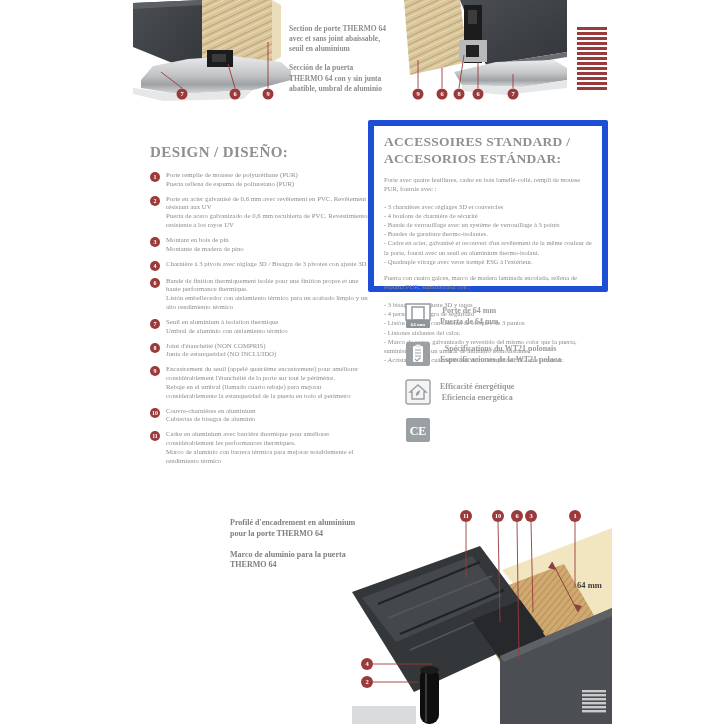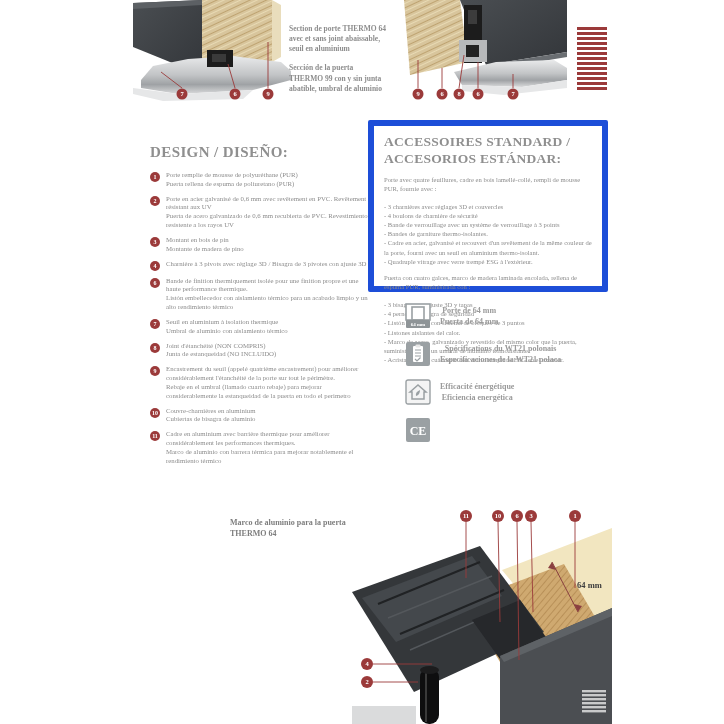--- a/index.html
+++ b/index.html
@@ -92,21 +92,21 @@
         <text x="49" y="96.4">7</text>
       <circle cx="102" cy="94" r="5.5" fill="#9b3a3a"></circle>
         <text x="102" y="96.4">6</text>
       <circle cx="135" cy="94" r="5.5" fill="#9b3a3a"></circle>
         <text x="135" y="96.4">9</text>
     </g>
   </svg>
 
   <div class="abs top-caption">
     <p>Section de porte THERMO 64 avec et sans joint abaissable, seuil en aluminium</p>
-    <p>Sección de la puerta THERMO 99 con y sin junta abatible, umbral de aluminio</p>
+    <p>Sección de la puerta THERMO 64 con y sin junta abatible, umbral de aluminio</p>
   </div>
 
   <svg class="abs" style="left:404px;top:0" width="163" height="105" viewBox="0 0 163 105">
     <polygon points="0,0 56,0 64,62 6,75" fill="url(#grain)"></polygon>
     <polygon points="56,0 163,0 163,52 82,65" fill="url(#darkpanel)"></polygon>
     <polygon points="82,65 163,52 163,57 84,70" fill="#6a6e72"></polygon>
     <polygon points="50,72 92,62 150,60 163,68 163,80 118,87 58,85" fill="url(#alu)"></polygon>
     <polygon points="58,85 118,87 163,80 163,88 100,95 58,91" fill="#e6e7e8"></polygon>
     <rect x="60" y="5" width="18" height="58" fill="#1c1c1c"></rect>
     <rect x="64" y="10" width="9" height="14" fill="#3c3c3c"></rect>
@@ -279,20 +279,21 @@
       <span class="ficon">
         <svg width="26" height="26" viewBox="0 0 26 26">
           <rect x="1" y="1" width="24" height="24" rx="2" fill="#9aa0a3"></rect>
           <text x="13" y="17.5" font-size="12" font-weight="bold" fill="#fff" text-anchor="middle">CE</text>
         </svg>
       </span>
     </div>
   </div>
 
   <div class="abs bottom-caption">
+    <p>Profilé d'encadrement en aluminium pour la porte THERMO 64</p>
     <p>Marco de aluminio para la puerta THERMO 64</p>
   </div>
 
   <svg class="abs" style="left:352px;top:500px" width="260" height="224" viewBox="0 0 260 224">
 
     <polygon points="150,70 260,28 260,112 196,126" fill="#f2e6c0"></polygon>
 
     <polygon points="112,102 212,64 246,122 148,162" fill="url(#woodhatch)"></polygon>
 
     <polygon points="0,92 128,46 192,132 62,192" fill="#34373a"></polygon>

